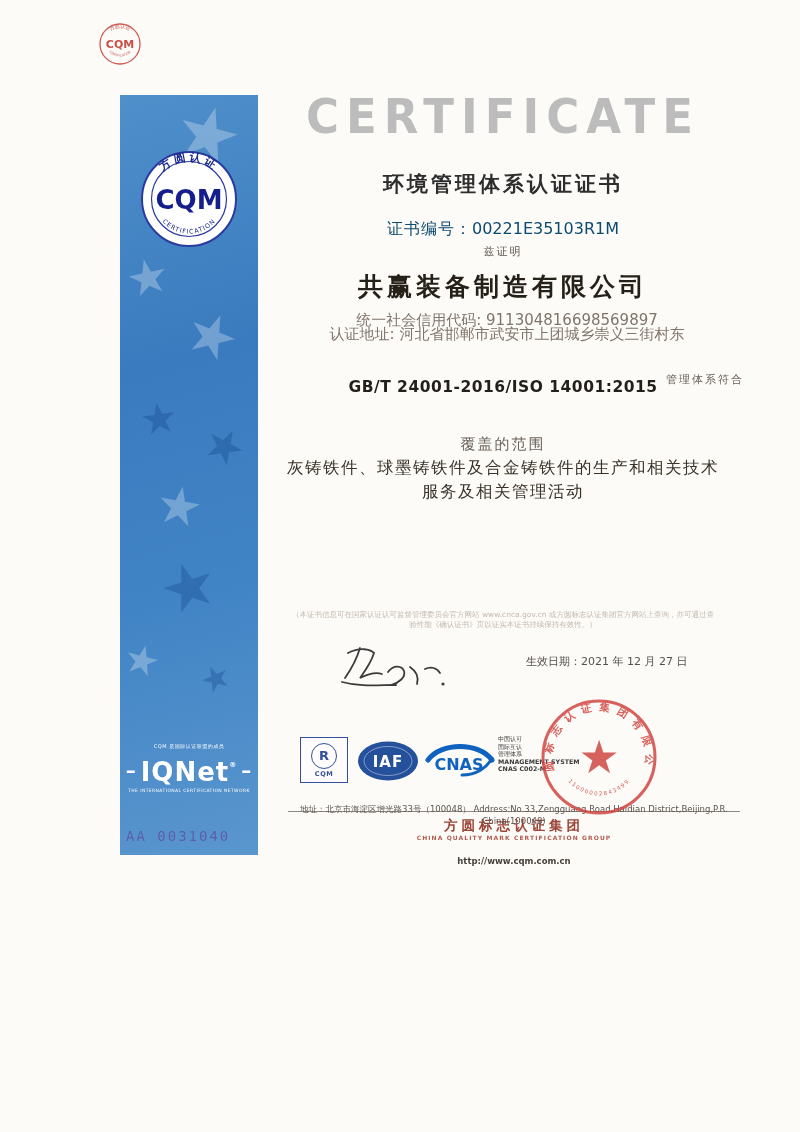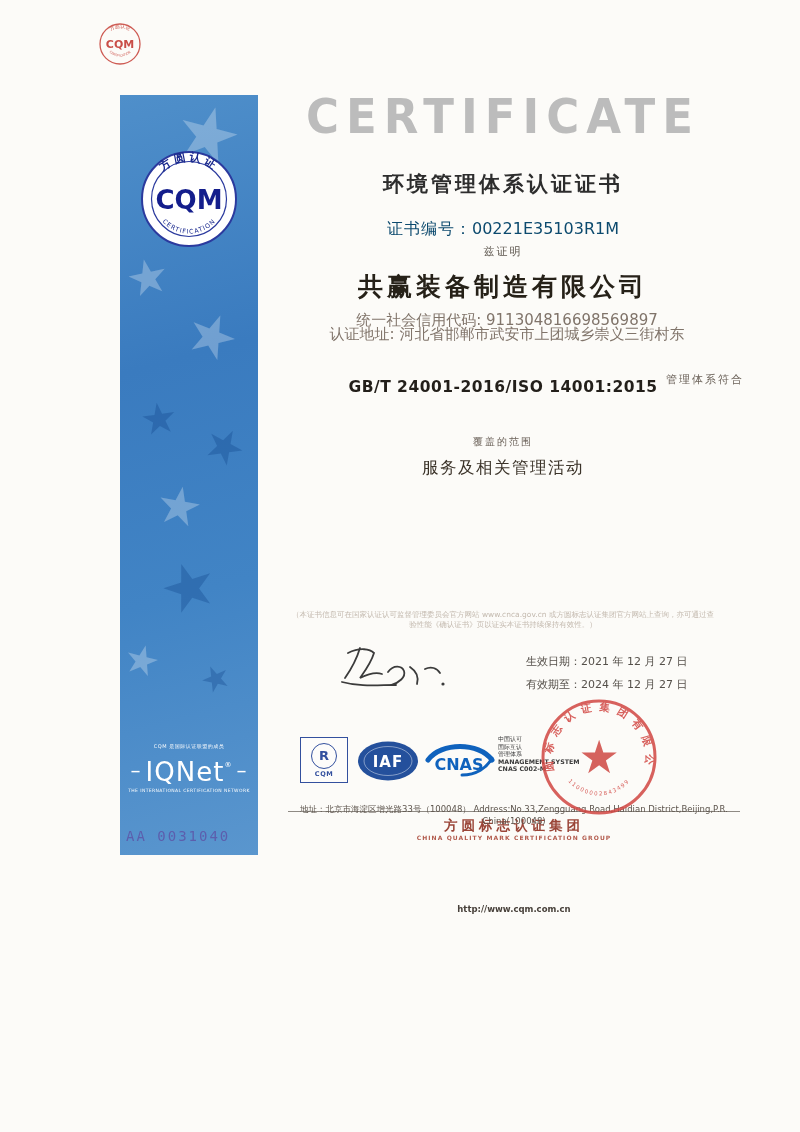--- a/index.html
+++ b/index.html
@@ -6,21 +6,21 @@
   .page{position:relative;width:800px;height:1132px;background:#fcfbf8;overflow:hidden;
         font-family:"DejaVu Sans","Liberation Sans",sans-serif;}
   
   .sidebar{position:absolute;left:120px;top:95px;width:138px;height:760px;overflow:hidden;
            background:linear-gradient(165deg,#4f8fca 0%,#3a7bbf 35%,#4184c5 65%,#5a96ce 100%);}
   .star{position:absolute;line-height:1;user-select:none;color:rgba(255,255,255,0.28);}
   .star.dark{color:rgba(14,66,138,0.33);}
   .cqm-circle{position:absolute;left:20px;top:55px;width:98px;height:98px;}
   .iqnet{position:absolute;left:0;top:648px;width:138px;text-align:center;color:#ffffff;}
   .iqnet .member{font-size:5px;letter-spacing:.5px;opacity:.95;margin-bottom:3px;}
-  .iqnet .name-row{font-size:26px;font-weight:normal;letter-spacing:1px;line-height:26px;}
+  .iqnet .name-row{font-size:26px;font-weight:bold;letter-spacing:1px;line-height:26px;}
   .iqnet .dash{font-size:20px;vertical-align:4px;padding:0 4px;}
   .iqnet .reg{font-size:7px;vertical-align:14px;}
   .iqnet .network{font-size:4.5px;letter-spacing:.4px;margin-top:3px;opacity:.95;}
   .serial{position:absolute;left:6px;top:733px;font-family:"DejaVu Sans Mono",monospace;
           font-size:14px;letter-spacing:2px;color:#5d55a8;opacity:.85;}
   
   .mini-logo{position:absolute;left:98px;top:22px;width:44px;height:44px;opacity:.9;}
   
   .content{position:absolute;left:262px;top:0;width:482px;text-align:center;}
   .cert-word{position:absolute;left:0;top:90px;width:100%;font-size:45px;font-weight:700;
@@ -29,21 +29,21 @@
              color:#2d2d2d;letter-spacing:3px;}
   .cert-no{position:absolute;left:0;top:219px;width:100%;font-size:16px;color:#0c4a6e;}
   .cert-no .lbl{letter-spacing:1px;}
   .certify{position:absolute;left:0;top:244px;width:100%;font-size:11px;color:#5d564e;letter-spacing:2px;}
   .company{position:absolute;left:0;top:270px;width:100%;font-size:25px;font-weight:700;
            letter-spacing:4px;color:#262118;font-family:"DejaVu Serif",serif;}
   .info{position:absolute;left:4px;top:314px;width:100%;font-size:15px;color:#80746a;line-height:13.5px;}
   .conform{position:absolute;left:0;top:372px;width:100%;font-size:11px;color:#6c635a;letter-spacing:2px;text-align:right;}
   .standard{position:absolute;left:0;top:378px;width:100%;font-size:15.5px;font-weight:700;
             color:#231f1a;letter-spacing:.5px;}
-  .scope-label{position:absolute;left:0;top:435px;width:100%;font-size:10px;color:#6c635a;letter-spacing:2px;}
+  .scope-label{position:absolute;left:0;top:435px;width:100%;font-size:15px;color:#6c635a;letter-spacing:2px;}
   .scope{position:absolute;left:0;top:456px;width:100%;font-size:16.5px;color:#3b3329;
          letter-spacing:1.5px;line-height:24px;font-family:"DejaVu Serif",serif;}
   .fine-print{position:absolute;left:28px;top:610px;width:426px;font-size:7.5px;color:#c3b9ae;line-height:10px;}
   .signature{position:absolute;left:68px;top:640px;width:120px;height:58px;}
   .dates{position:absolute;left:236px;top:650px;text-align:left;font-size:11px;color:#55504a;line-height:23px;margin-left:28px;}
   
   .cqm-mark{position:absolute;left:300px;top:737px;width:46px;height:44px;border:1.5px solid #33509e;
             display:flex;flex-direction:column;align-items:center;justify-content:center;background:#fdfcfa;}
   .cqm-mark .rcirc{width:24px;height:24px;border:1.6px solid #33509e;border-radius:50%;
             display:flex;align-items:center;justify-content:center;font-size:13px;font-weight:700;color:#33509e;}
@@ -54,21 +54,21 @@
   .acc-text .b{font-weight:700;font-size:6.3px;}
   .seal{position:absolute;left:538px;top:696px;width:122px;height:122px;opacity:.86;z-index:5;}
   
   .footer{position:absolute;left:285px;top:0;width:458px;text-align:center;}
   .rule{position:absolute;left:3px;top:811px;width:452px;height:1px;background:#8f8a84;}
   .org-cn{position:absolute;left:0;top:817px;width:100%;font-size:13.5px;font-weight:700;
           letter-spacing:4px;color:#9a4538;}
   .org-en{position:absolute;left:0;top:834px;width:100%;font-size:6px;font-weight:700;
           letter-spacing:1.1px;color:#b25a4c;}
   .addr{position:absolute;left:0;top:804px;width:100%;font-size:8.5px;color:#5c544c;}
-  .url{position:absolute;left:0;top:904px;width:100%;font-size:8.5px;font-weight:700;color:#47403a;}
+  .url{position:absolute;left:0;top:856px;width:100%;font-size:8.5px;font-weight:700;color:#47403a;}
 </style>
 </head>
 <body>
 
 <div class="page">
 
   <div class="mini-logo">
     <svg width="44" height="44" viewBox="0 0 44 44">
       <defs>
         <path id="miniTop" d="M 6,22 A 16,16 0 0 1 38,22"></path>
@@ -124,41 +124,41 @@
     <div class="certify">兹证明</div>
     <div class="company">共赢装备制造有限公司</div>
     <div class="info">
       <div>统一社会信用代码: 911304816698569897</div>
       <div>认证地址: 河北省邯郸市武安市上团城乡崇义三街村东</div>
     </div>
     <div class="conform">管理体系符合</div>
     <div class="standard">GB/T 24001-2016/ISO 14001:2015</div>
     <div class="scope-label">覆盖的范围</div>
     <div class="scope">
+      <div>灰铸铁件、球墨铸铁件及合金铸铁件的生产和相关技术</div>
       <div>服务及相关管理活动</div>
     </div>
     <div class="fine-print">（本证书信息可在国家认证认可监督管理委员会官方网站 www.cnca.gov.cn 或方圆标志认证集团官方网站上查询，亦可通过查验性能《确认证书》页以证实本证书持续保持有效性。）</div>
 
     <div class="signature">
       <svg width="120" height="58" viewBox="0 0 120 58">
         <g stroke="#3b3b3b" stroke-width="1.8" fill="none" stroke-linecap="round">
           <path d="M30,8 C27,18 22,28 15,38"></path>
           <path d="M18,13 C30,7 40,9 44,13 C41,23 35,31 30,38 C38,34 46,32 52,34"></path>
           <path d="M12,42 C30,47 48,45 66,45"></path>
           <path d="M58,32 C64,24 72,26 74,31 C76,37 69,43 61,45"></path>
           <path d="M80,27 C86,31 89,37 87,44"></path>
           <path d="M95,29 C101,26 107,28 110,33"></path>
         </g>
         <circle cx="113" cy="44" r="1.6" fill="#3b3b3b"></circle>
       </svg>
     </div>
 
     <div class="dates">
       <div><span>生效日期：</span><span>2021 年 12 月 27 日</span></div>
-      <div><span>有效期至：</span><span>2024 年 12 月 27 日</span></div>
     </div>
   </div>
 
   <div class="cqm-mark">
     <div class="rcirc">R</div>
     <div class="cqm-sm">CQM</div>
   </div>
 
   <div class="iaf-logo">
     <svg width="64" height="42" viewBox="0 0 64 42">

